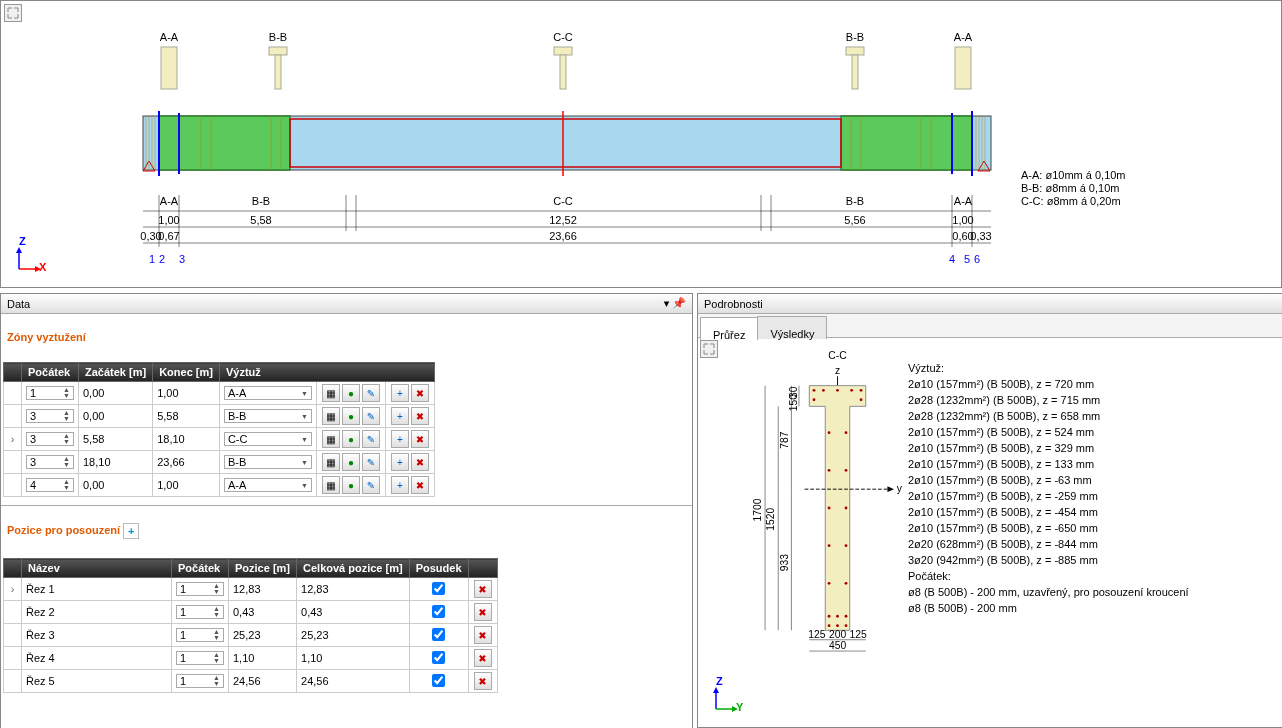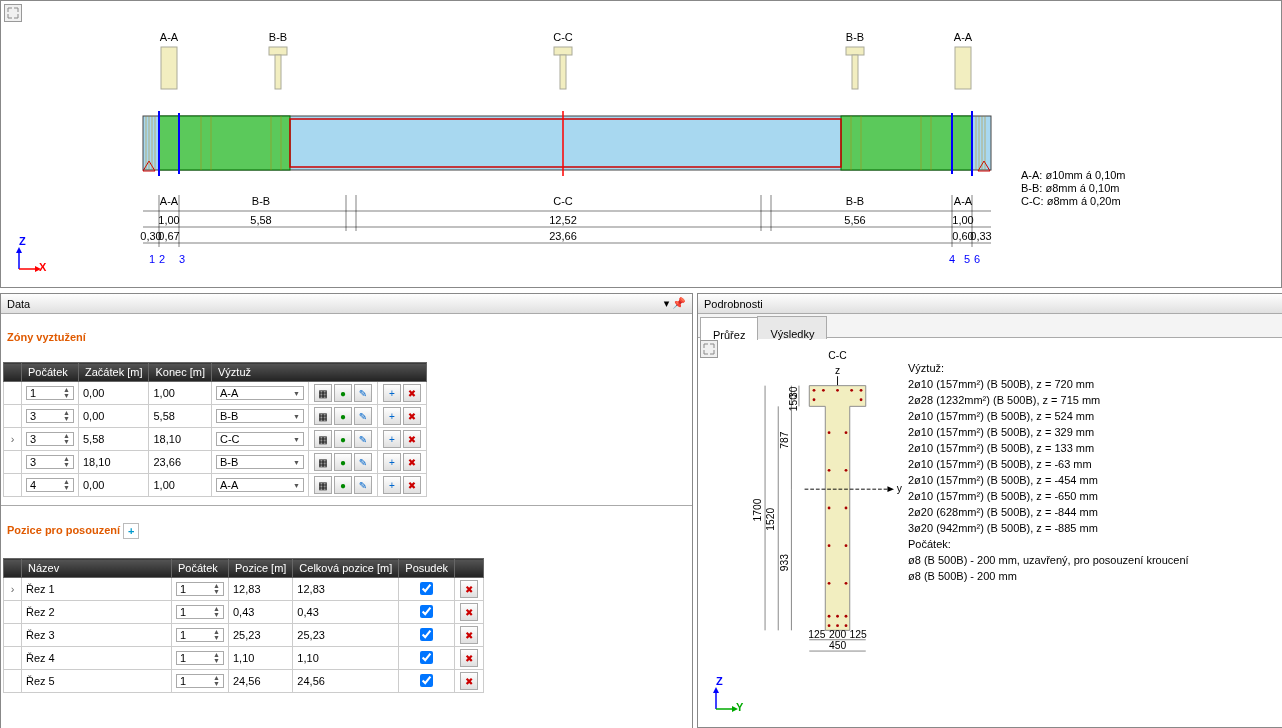--- a/index.html
+++ b/index.html
@@ -17,21 +17,21 @@
 .panel-header-right{display:flex;gap:3px;align-items:center}
 
 .data-panel{top:293px;left:0;width:693px;height:544px}
 .detail-panel{top:293px;left:697px;width:643px;height:435px}
 
 .section-title{color:#e05a00;font-weight:bold;padding:17px 6px}
 .add-btn{display:inline-block;width:16px;height:16px;border:1px solid #bbb;background:#fff;vertical-align:middle;text-align:center;line-height:14px;color:#09c;font-weight:bold;cursor:pointer}
 
 
 .tbl{border-collapse:collapse;margin:2px 2px 8px 2px}
-.tbl th{background:linear-gradient(#555,#222);color:#fff;font-weight:normal;padding:3px 6px;border:1px solid #666;text-align:left;white-space:nowrap}
+.tbl th{background:linear-gradient(#555,#222);color:#fff;font-weight:bold;padding:3px 6px;border:1px solid #666;text-align:left;white-space:nowrap}
 .tbl td{border:1px solid #ccc;padding:2px 4px;background:#fff;height:22px}
 .row-handle{width:18px;background:#e8e8e8;text-align:center;cursor:pointer;color:#666}
 .num-spin{display:flex;align-items:center;width:48px;border:1px solid #aaa;padding:0 3px;background:#fff;justify-content:space-between}
 .num-spin .arr{font-size:7px;color:#555;line-height:6px}
 .combo{display:flex;align-items:center;width:88px;border:1px solid #aaa;padding:0 3px;background:#fff;justify-content:space-between}
 .combo .arr{font-size:7px;color:#555}
 .icon-btn{width:18px;height:18px;border:1px solid #aaa;background:linear-gradient(#fefefe,#e0e0e0);display:inline-flex;align-items:center;justify-content:center;margin:0 1px;cursor:pointer;font-size:10px}
 .icon-btn.red{color:#c00}
 .icon-btn.green{color:#080}
 .icon-btn.blue{color:#06c}
@@ -501,24 +501,26 @@
           <polygon points="30,22 24,19 24,25" fill="#0a0"></polygon>
         </svg>
       <span class="z">Z</span>
         <span class="x" style="color:#0a0">Y</span>
     </div>
     <div class="detail-text">
       <div>Výztuž:</div>
       <div id="reinf-lines">
           <div>2ø10 (157mm²) (B 500B), z = 720 mm</div>
           <div>2ø28 (1232mm²) (B 500B), z = 715 mm</div>
+          <div>2ø28 (1232mm²) (B 500B), z = 658 mm</div>
           <div>2ø10 (157mm²) (B 500B), z = 524 mm</div>
           <div>2ø10 (157mm²) (B 500B), z = 329 mm</div>
           <div>2ø10 (157mm²) (B 500B), z = 133 mm</div>
           <div>2ø10 (157mm²) (B 500B), z = -63 mm</div>
+          <div>2ø10 (157mm²) (B 500B), z = -259 mm</div>
           <div>2ø10 (157mm²) (B 500B), z = -454 mm</div>
           <div>2ø10 (157mm²) (B 500B), z = -650 mm</div>
           <div>2ø20 (628mm²) (B 500B), z = -844 mm</div>
           <div>3ø20 (942mm²) (B 500B), z = -885 mm</div>
         </div>
       <div>Počátek:</div>
       <div id="stirrup-lines">
           <div>ø8 (B 500B) - 200 mm, uzavřený, pro posouzení kroucení</div>
           <div>ø8 (B 500B) - 200 mm</div>
         </div>

